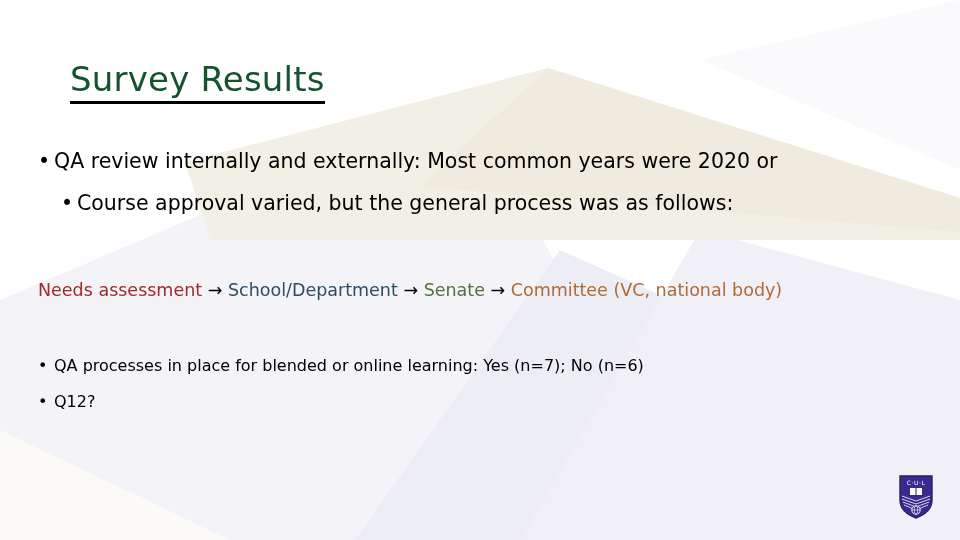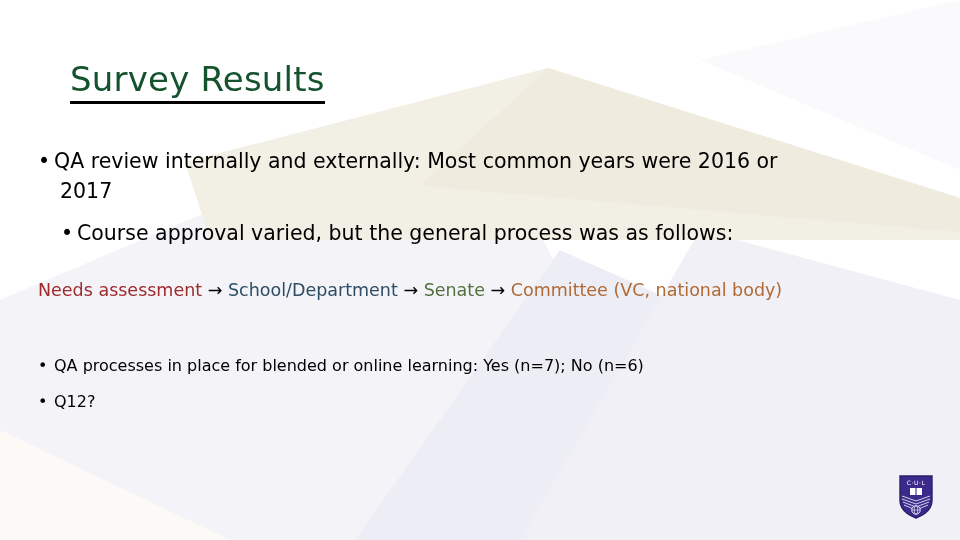--- a/index.html
+++ b/index.html
@@ -123,22 +123,21 @@
     <polygon points="0,540 0,430 230,540" fill="#FBFAF7"></polygon>
   </svg>
 
   <div id="title">
     <span class="t-text">Survey Results</span>
   </div>
 
   <div id="group-a" class="body-block">
 
     <div class="blk1">
-      <span class="bullet-line"><span class="bdot">•</span><span>QA review internally and externally: Most common years were 2016 or</span></span>
-      <span class="cont-line">2017</span>
+      <span class="bullet-line"><span class="bdot">•</span><span>QA review internally and externally: Most common years were 2020 or</span></span>
     </div>
 
     <div class="blk2">
       <span class="bullet-line"><span class="bdot">•</span><span>Course approval varied, but the general process was as follows:</span></span>
     </div>
 
   </div>
 
   <div id="flow"><span style="color: rgb(158, 42, 43);">Needs assessment</span><span class="arrow" style="color: rgb(0, 0, 0);"> → </span><span style="color: rgb(46, 76, 99);">School/Department</span><span class="arrow" style="color: rgb(0, 0, 0);"> → </span><span style="color: rgb(83, 112, 63);">Senate</span><span class="arrow" style="color: rgb(0, 0, 0);"> → </span><span style="color: rgb(176, 106, 53);">Committee (VC, national body)</span></div>
 

